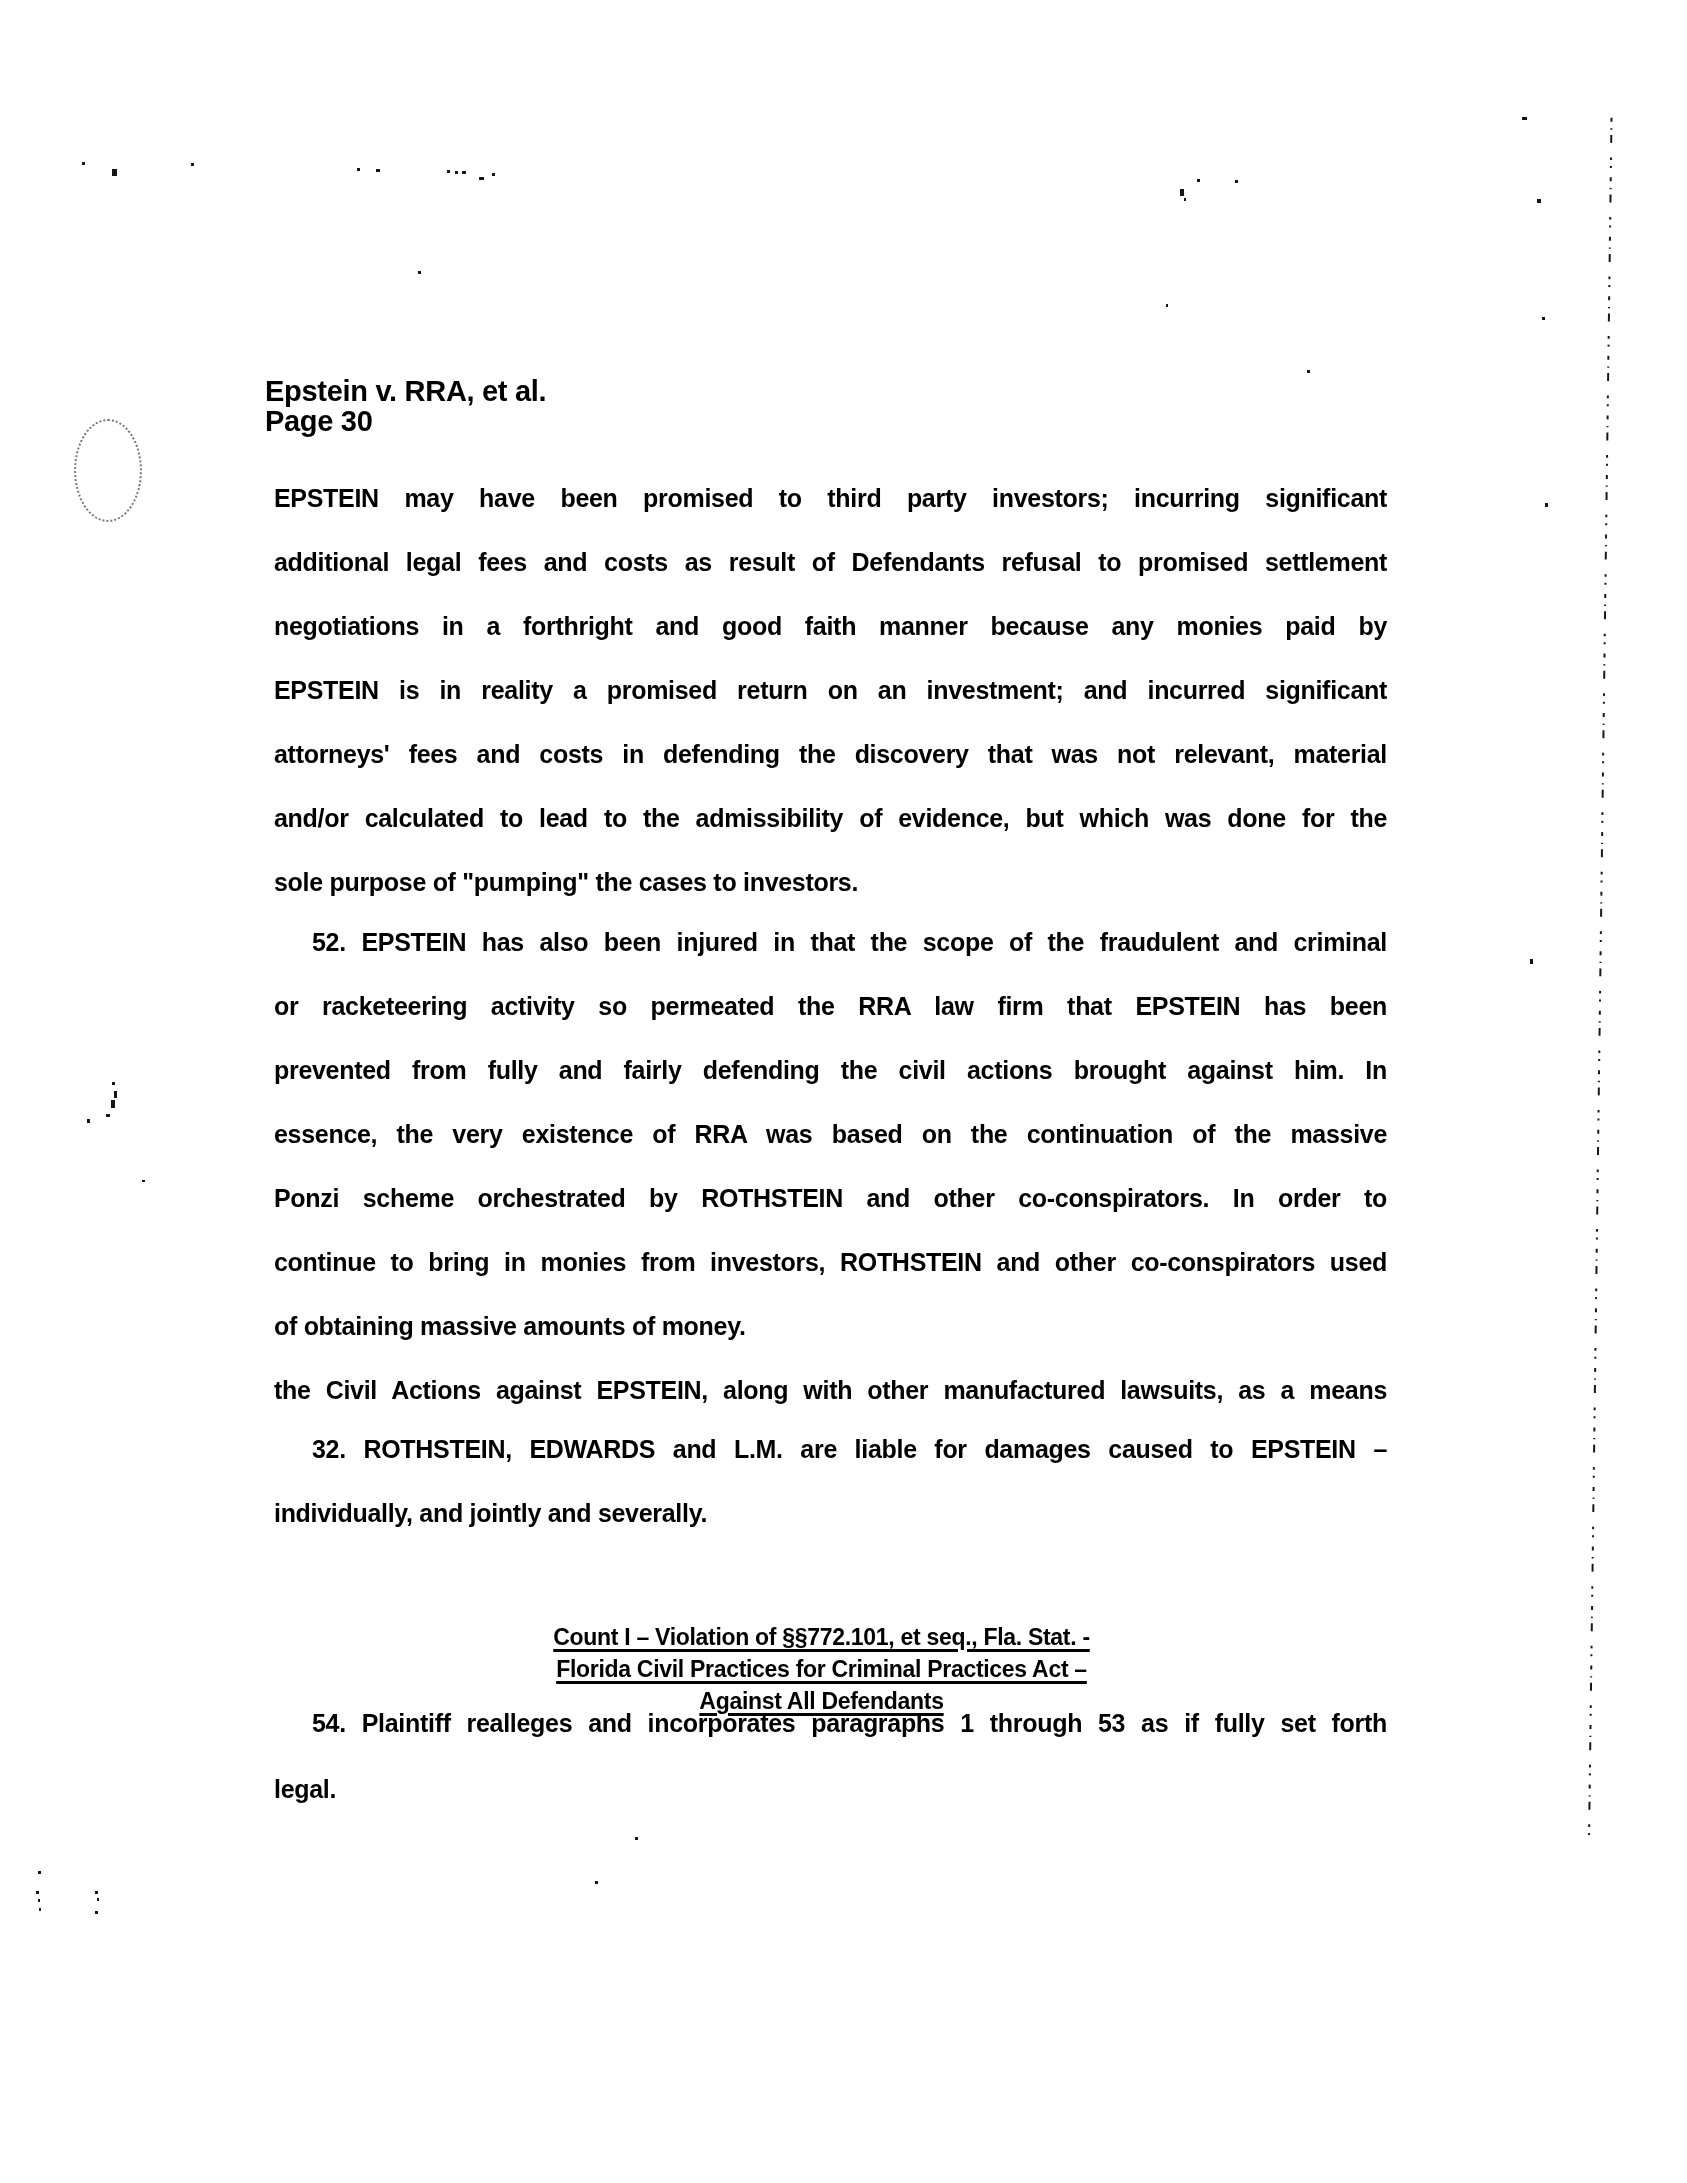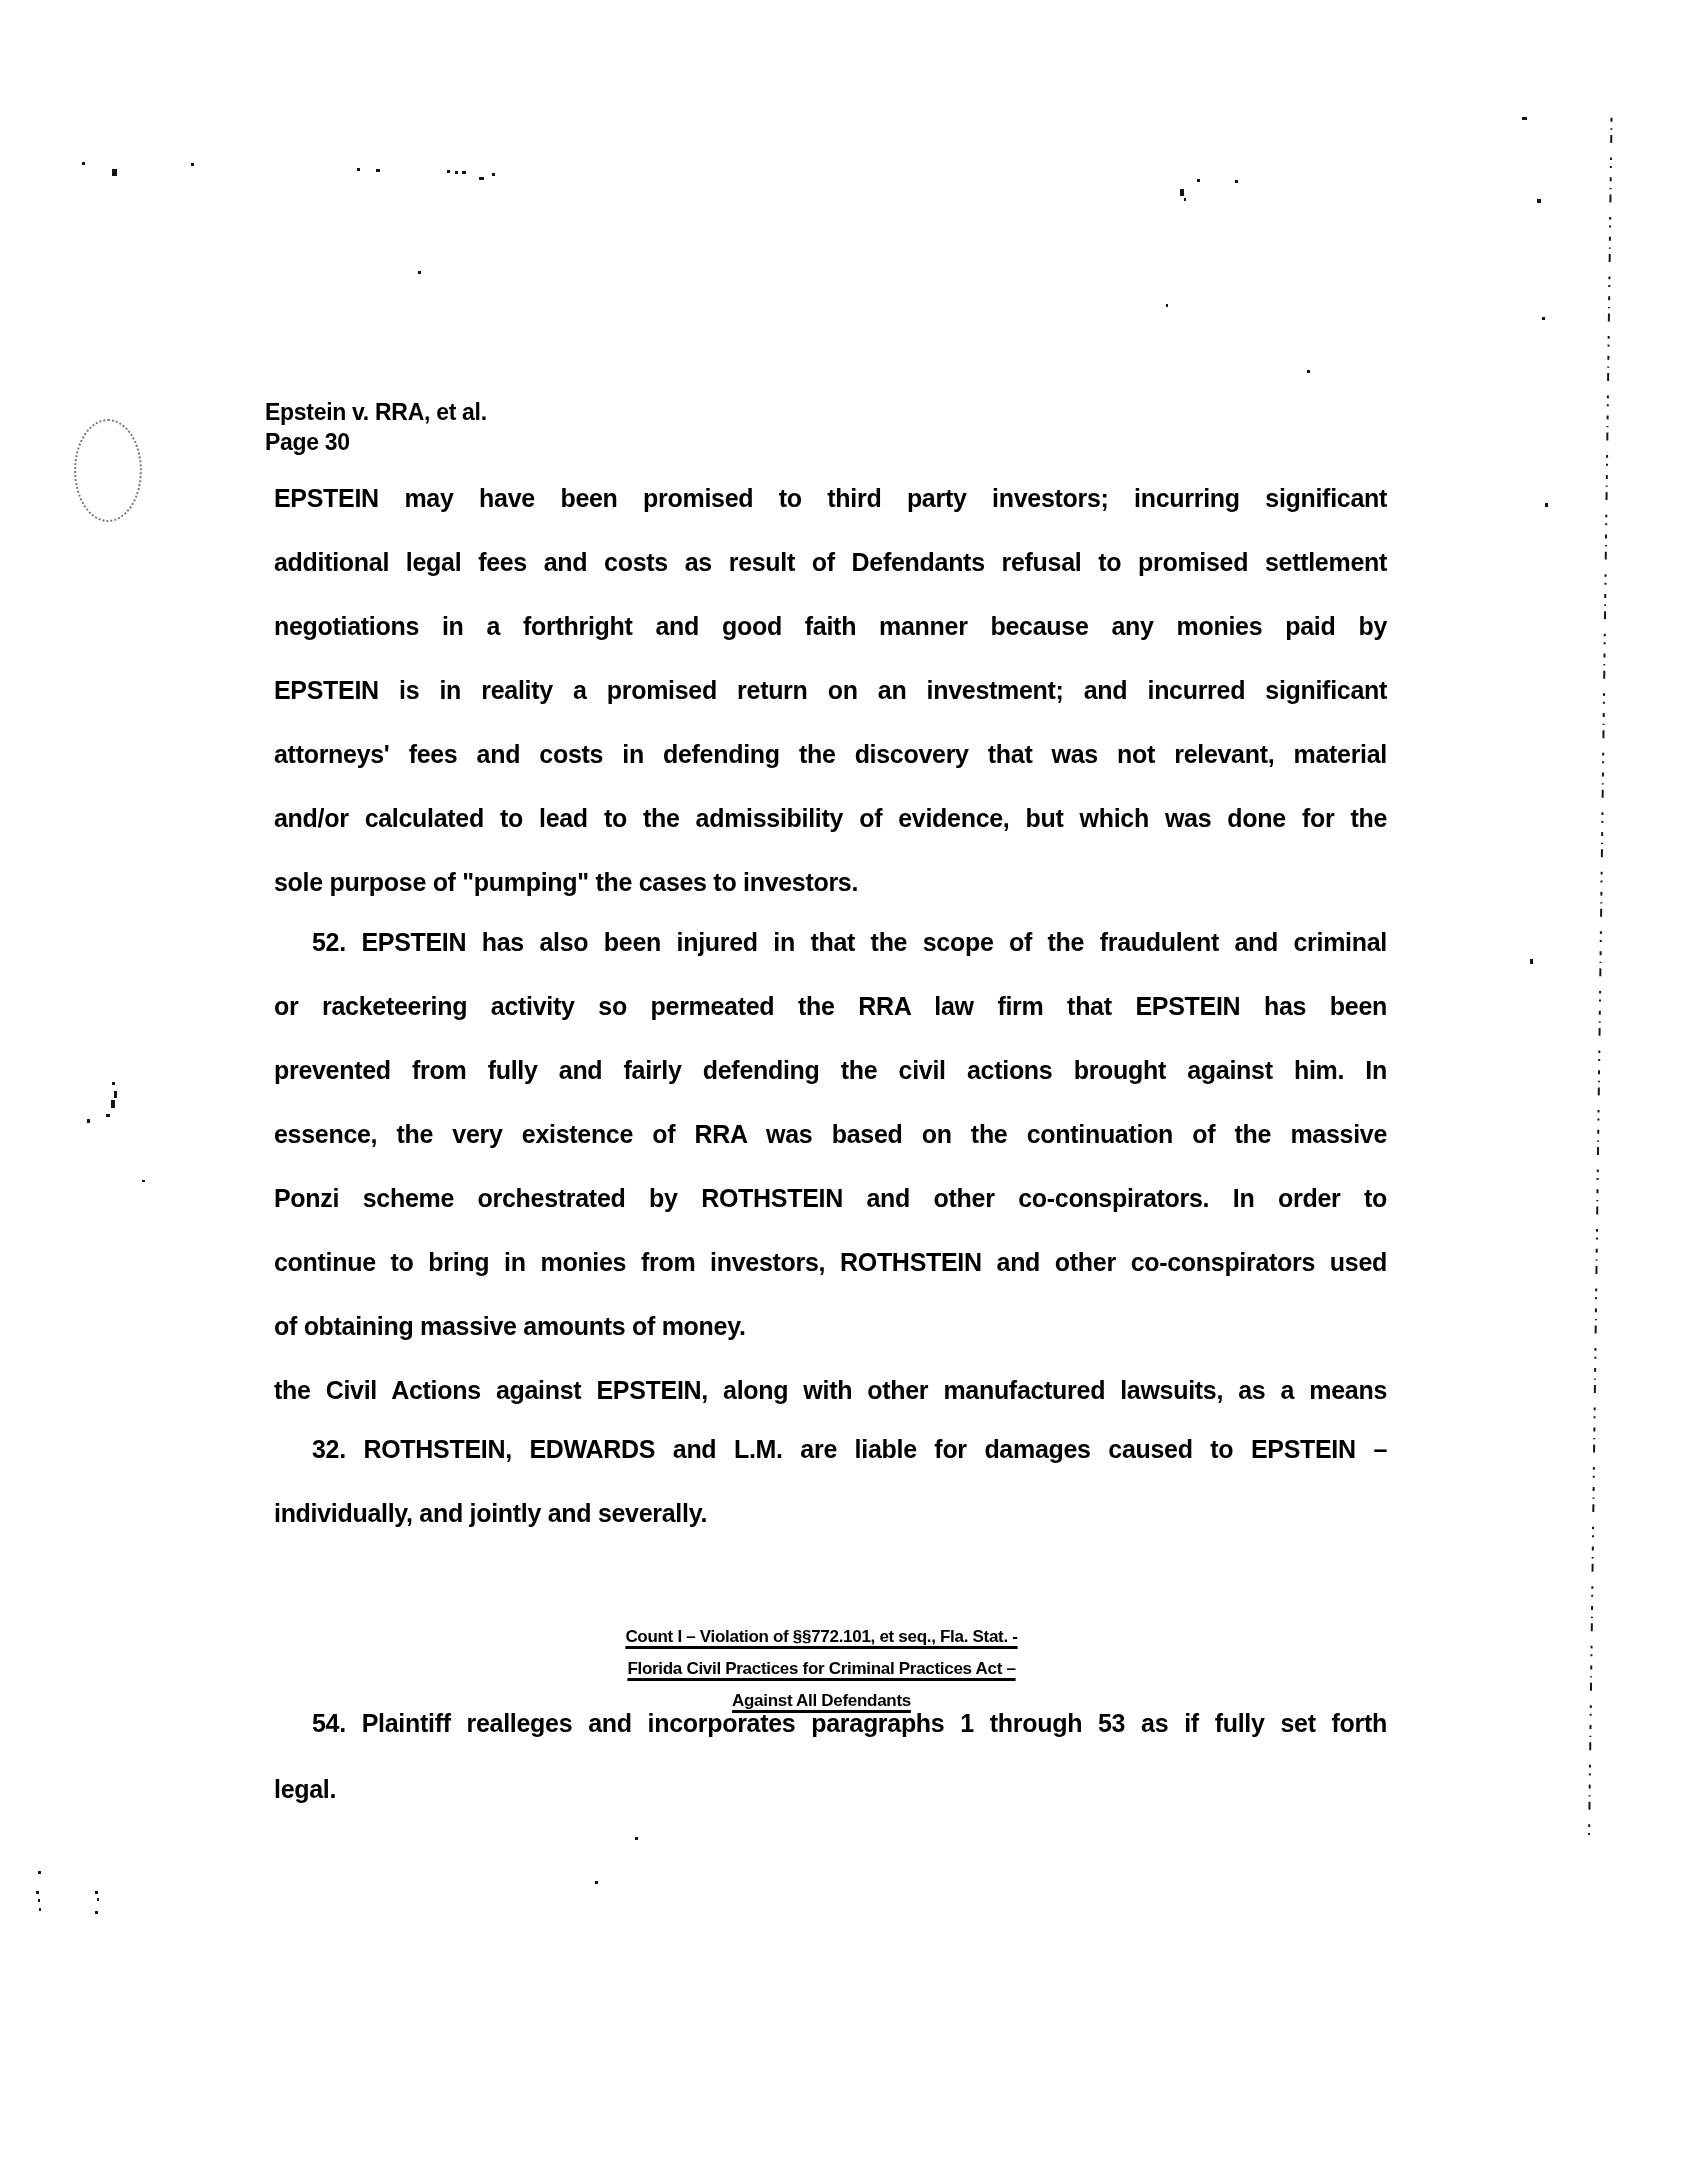--- a/index.html
+++ b/index.html
@@ -6,33 +6,33 @@
   .page {
     position:relative; width:1687px; height:2183px; background:#ffffff;
     font-family:"Liberation Sans", sans-serif; color:#000;
     overflow:hidden;
   }
   .textwrap {
     position:absolute; left:0; top:0; width:1687px; height:2183px;
     filter: blur(0.3px) contrast(1.15);
   }
   .col { position:absolute; left:265px; width:1113px; }
-  .hdr { top:397px; font-size:23px; line-height:30px; font-weight:700; letter-spacing:-0.3px; }
+  .hdr { top:376px; font-size:29px; line-height:30px; font-weight:700; letter-spacing:-0.3px; }
   .para { font-size:25px; font-weight:700; letter-spacing:-0.3px;margin-left:9px; }
   .p50 { top:466px; }
   .p52 { top:910px; }
   .p53 { top:1417px; }
   .p54 { top:1690px; }
   .ln  { height:64px; line-height:64px; text-align:justify; }
   .ln::after { content:""; display:inline-block; width:100%; height:0; }
   .ln.nj { text-align:left; }
   .ln.nj::after { content:none; }
   .p54 .ln { height:66px; line-height:66px; }
   .ind { text-indent:38px; }
-  .heading { top:1621px; text-align:center; font-size:17px; line-height:32px;
+  .heading { top:1621px; text-align:center; font-size:23px; line-height:32px;
     font-weight:700; letter-spacing:-0.3px; }
   .heading .hl { text-decoration:underline; text-decoration-thickness:2.6px; text-underline-offset:4px; }
   .smudge {
     position:absolute; left:74px; top:419px; width:64px; height:99px;
     border:2px dotted #4a4a4a; border-radius:50%; opacity:.75;
   }
   .speck { position:absolute; background:#151515; }
   .vline-svg { position:absolute; left:0; top:0; pointer-events:none; }
 </style>
 </head>

